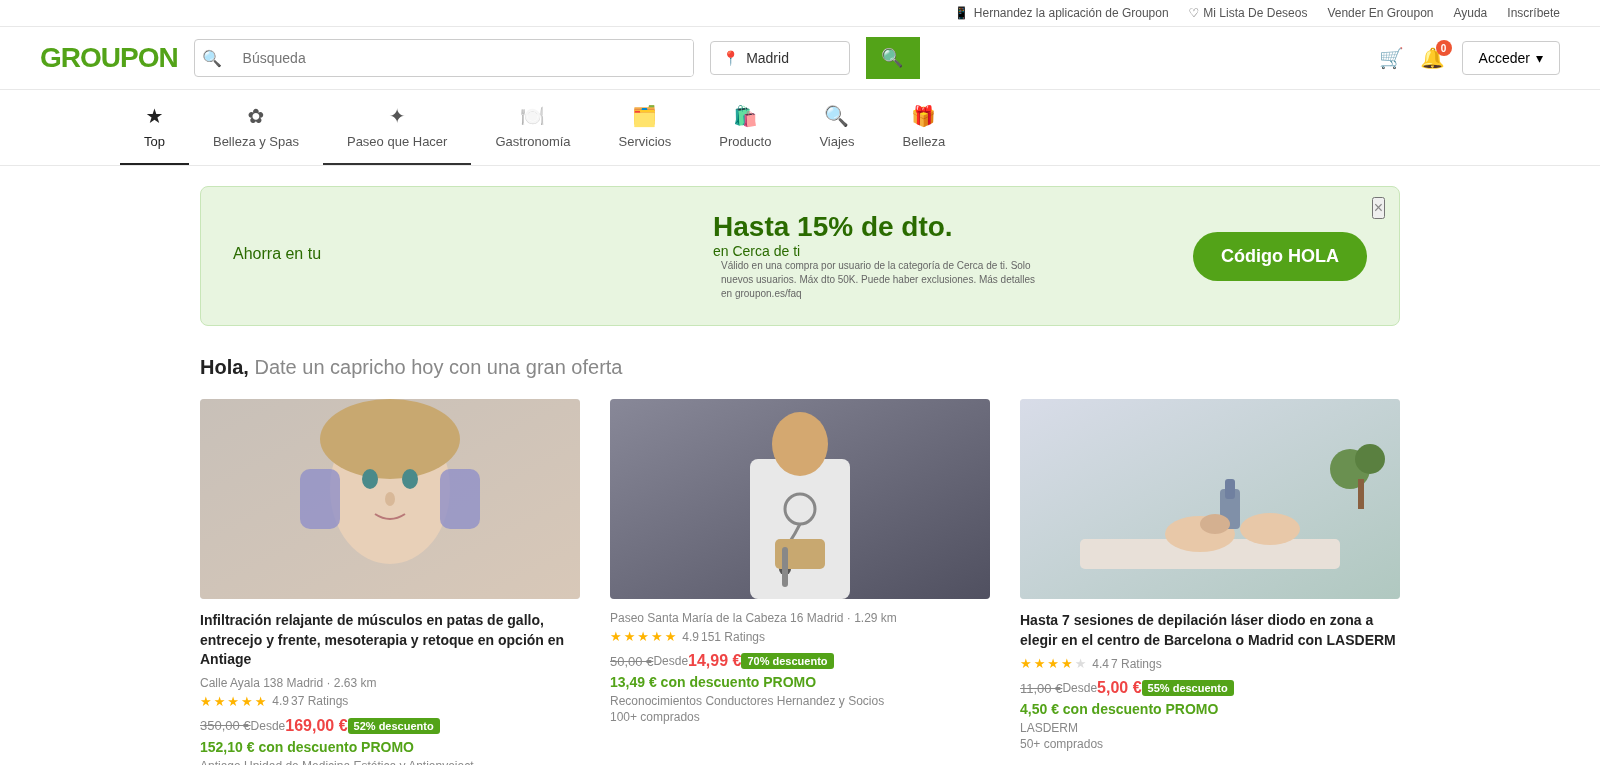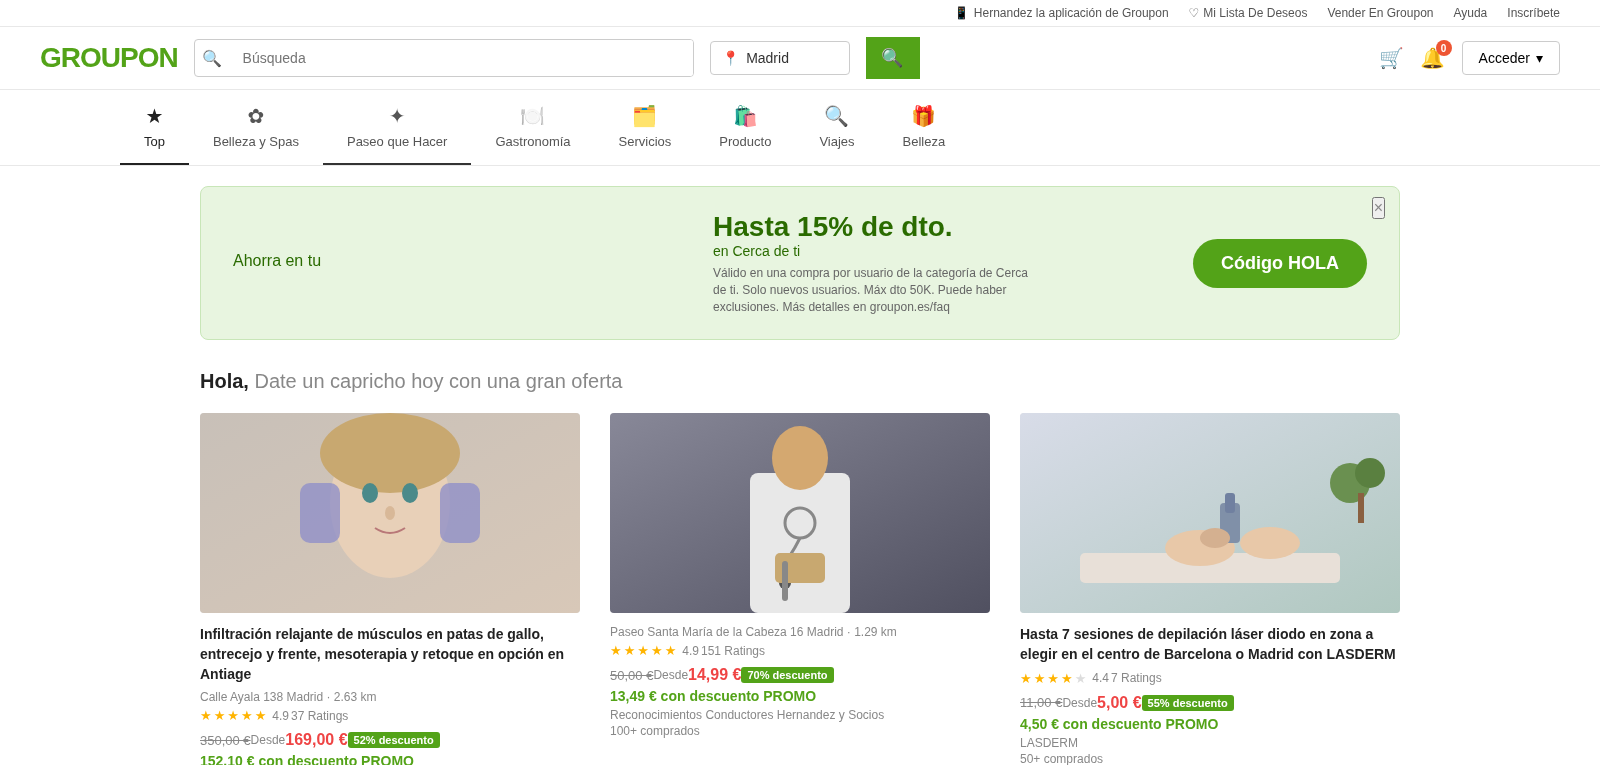--- a/index.html
+++ b/index.html
@@ -161,22 +161,22 @@
       right: 14px;
       cursor: pointer;
       font-size: 16px;
       color: #888;
     }
     .banner-left { flex: 1; }
     .banner-left .small-text { font-size: 16px; color: #2a6b00; font-weight: normal; margin-bottom: 4px; }
     .banner-left .big-text { font-size: 26px; font-weight: 900; color: #2a6b00; }
     .banner-middle { flex: 1; }
     .banner-middle .discount { font-size: 28px; font-weight: 900; color: #2a6b00; }
-    .banner-middle .sub { font-size: 14px; color: #2a6b00; margin-bottom: 6px; }
-    .banner-middle .fine { font-size: 12px; color: #666; line-height: 1.4; max-width: 320px; }
+    .banner-middle .sub { font-size: 14px; color: #2a6b00; }
+    .banner-middle .fine { font-size: 10px; color: #666; line-height: 1.4; max-width: 320px; margin-left: 8px; }
     .banner-code {
       background: #53a318;
       color: #fff;
       border-radius: 50px;
       padding: 14px 28px;
       font-size: 18px;
       font-weight: bold;
       cursor: pointer;
       white-space: nowrap;
     }

